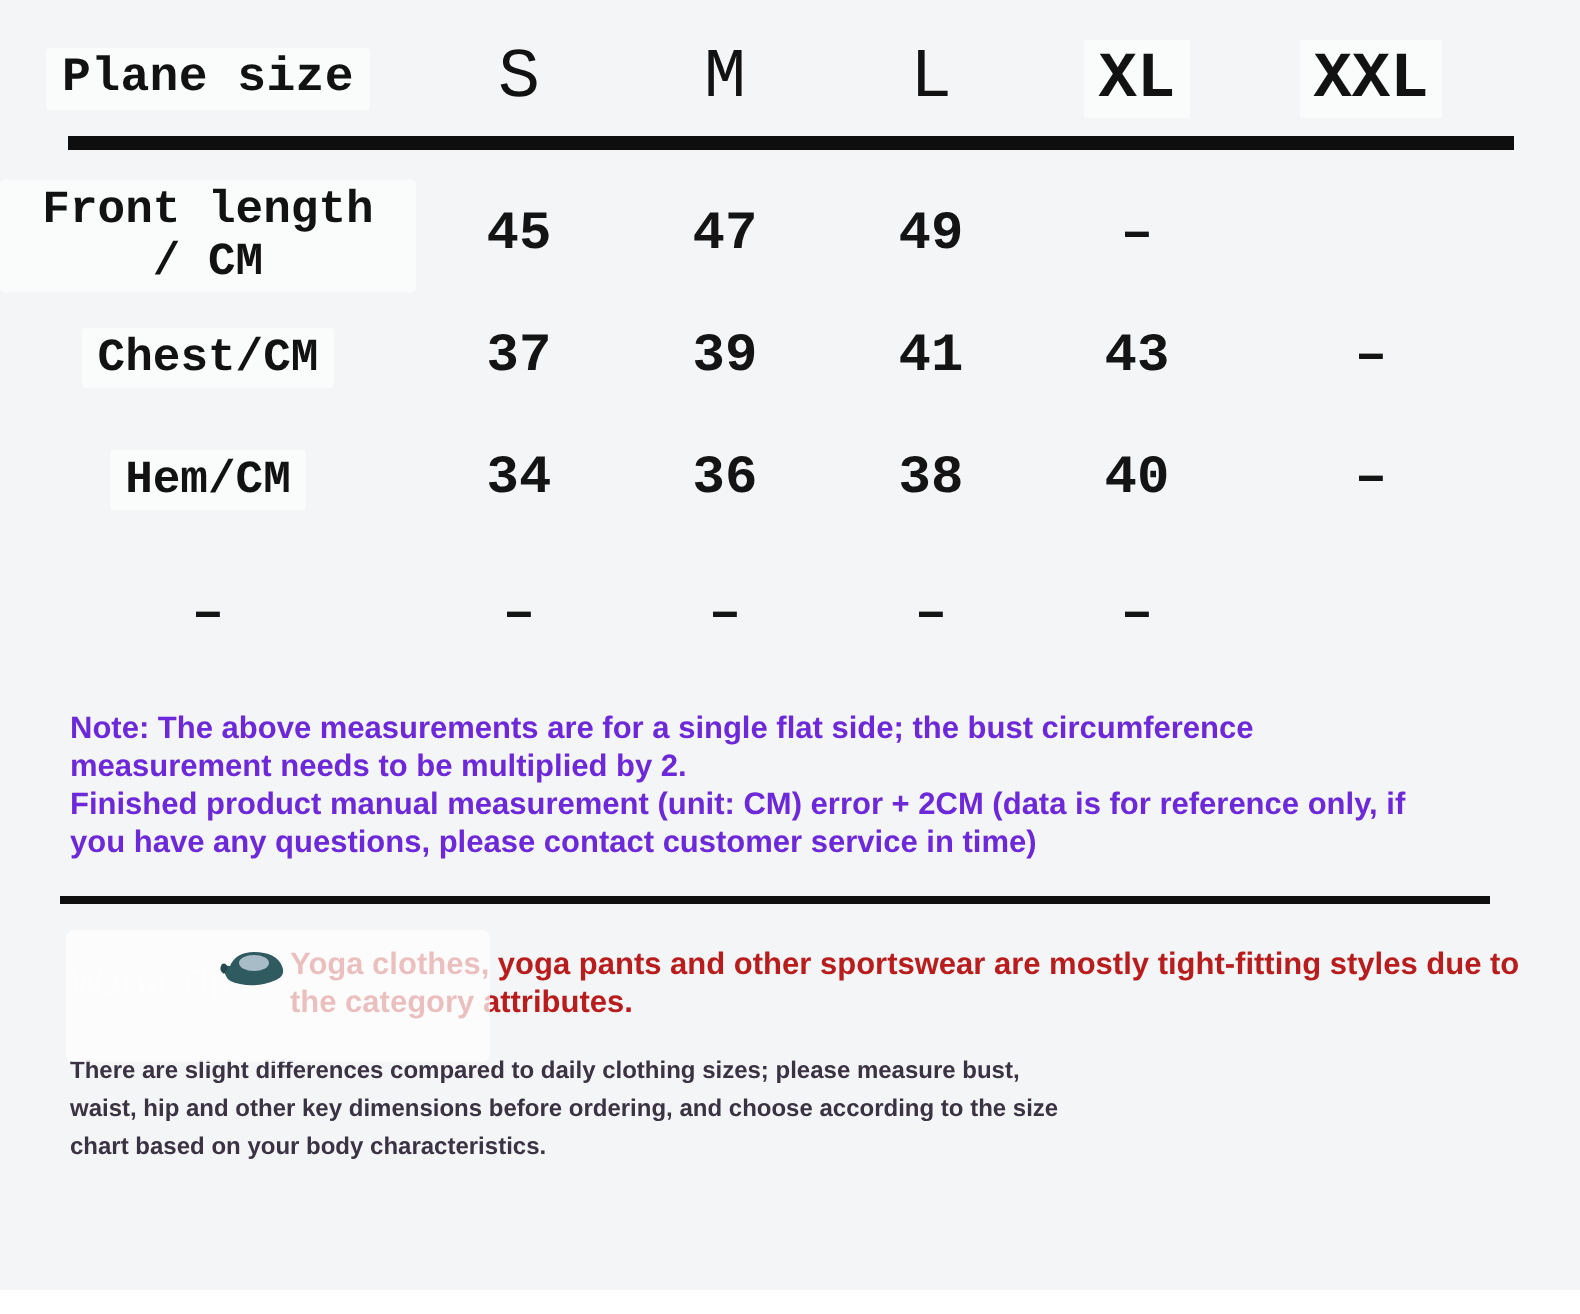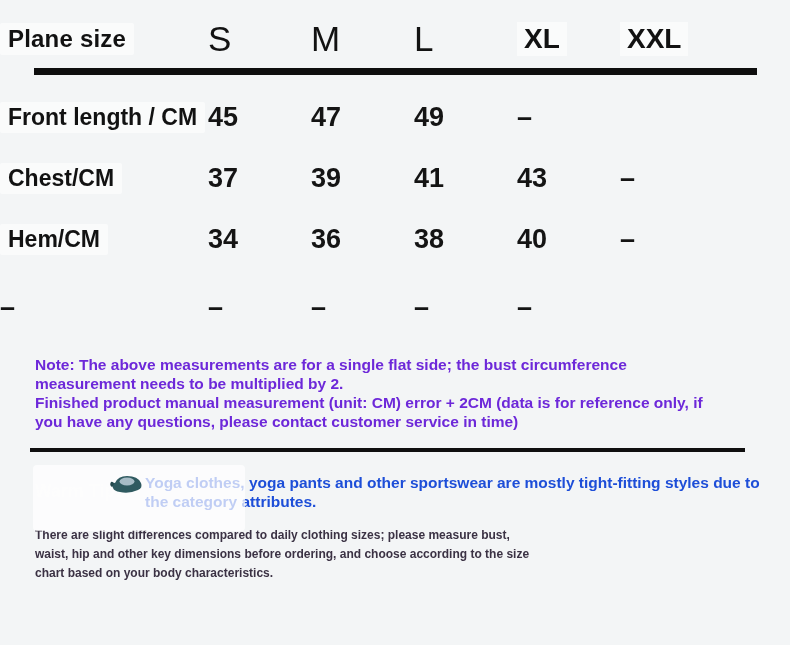--- a/index.html
+++ b/index.html
@@ -17,30 +17,30 @@
     overflow: hidden;
   }
   
   .size-table { padding-top: 10px; }
   .grid-row {
     display: grid;
     grid-template-columns: 208px 103px 103px 103px 103px 131px;
     align-items: center;
   }
   .header-row { height: 58px; }
-  .cell { color: #121212; }
+  .cell { text-align: center; color: #121212; font-family: Liberation Mono, monospace; }
   .hdr-label {
     font-size: 24px; font-weight: 700; letter-spacing: 0.2px;
   }
   .hdr-label .hl, .row-label .hl {
     background: rgba(255,255,255,0.6);
     padding: 2px 8px; border-radius: 2px; display: inline-block;
   }
   .hdr-sml { font-size: 35px; font-weight: 400; }
-  .hdr-xl  { font-size: 28px; font-weight: 700; }
+  .hdr-xl  { font-size: 32px; font-weight: 700; }
   .hdr-xl .hl { background: rgba(255,255,255,0.6); padding: 1px 7px; display: inline-block; }
   .divider-thick {
     height: 7px; background: #0e0e0e;
     margin: 0 33px 0 34px;
   }
   .data-rows { padding-top: 12px; }
   .data-row { height: 61px; }
   .row-label { font-size: 23px; font-weight: 700; color: #121212; }
   .cell-val { font-size: 27px; font-weight: 700; color: #141414; }
   .dash { font-weight: 700; }
@@ -68,21 +68,21 @@
   }
   .warm-tips-label {
     position: absolute; left: 35px; top: 8px;
     color: #fdfdfd; font-size: 17.5px; font-weight: 700;
     letter-spacing: 0.2px;
   }
   .whale-icon { position: absolute; left: 109px; top: 0px; }
   .tips-p1 {
     margin-left: 145px; width: 628px;
     font-size: 15.5px; font-weight: 700; line-height: 19px;
-    color: #1d4ed8; white-space: pre-line;
+    color: #b91c1c; white-space: pre-line;
   }
   .tips-p2 {
     margin: 13px 35px 0 35px; width: 705px;
     font-size: 12px; font-weight: 700; line-height: 19px;
     color: #3b3244; white-space: pre-line;
   }
   .bottom-strip { height: 12px; background: #ffffff; }
 </style>
 </head>
 <body>

